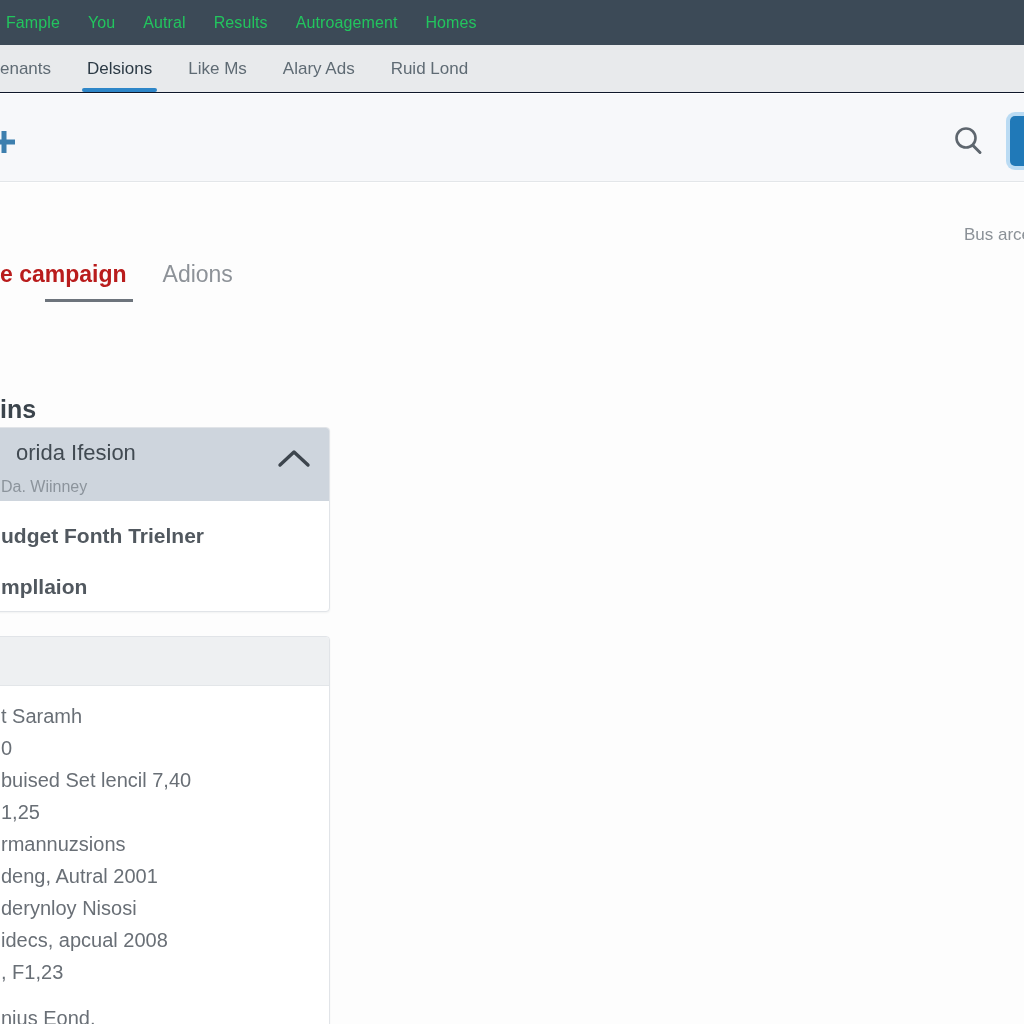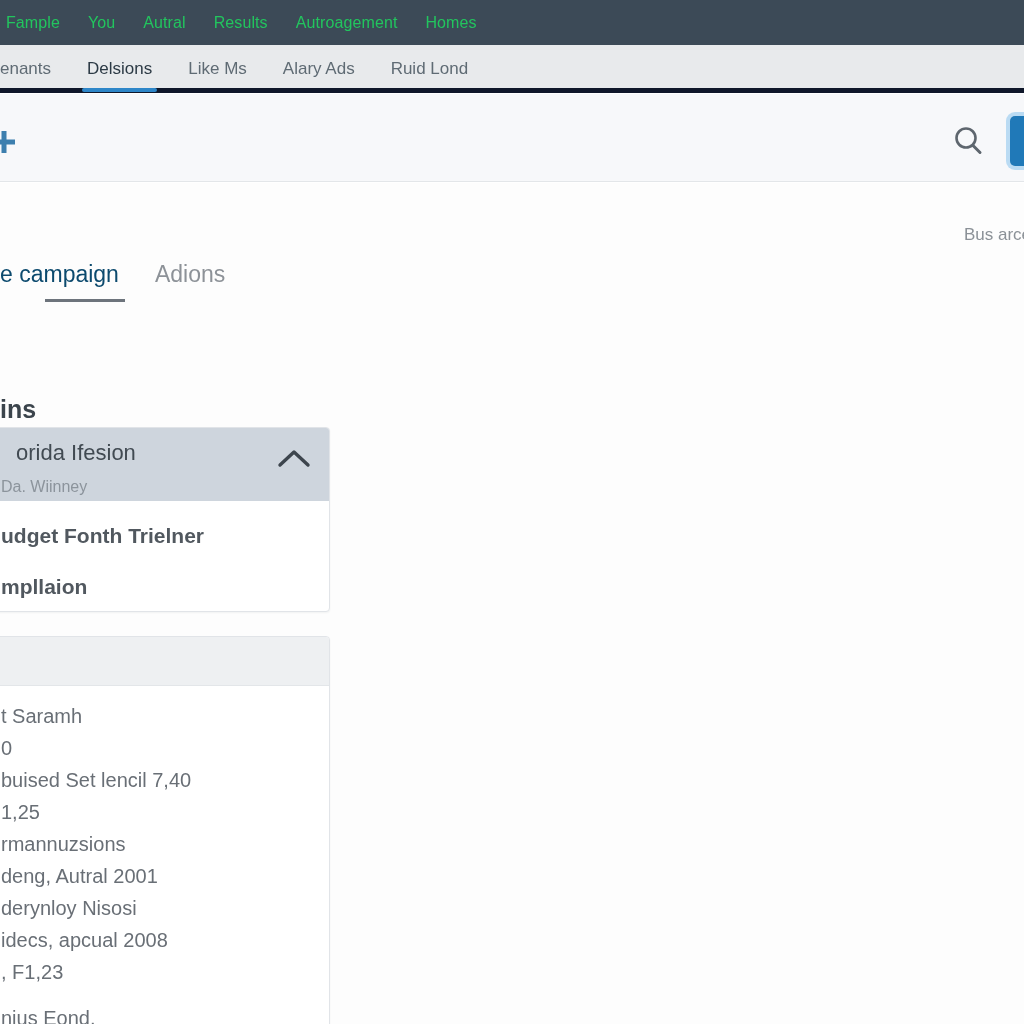--- a/index.html
+++ b/index.html
@@ -44,21 +44,21 @@
   }
   .topnav-item:first-child { padding-left: 6px; }
 
   
   .tabstrip {
     position: absolute;
     left: 0; top: 45px;
     width: 1024px;
     height: 48px;
     background: #e8eaec;
-    border-bottom: 5px solid #0f172a;
+    border-bottom: 1px solid #0f172a;
     display: flex;
     align-items: flex-start;
     box-sizing: border-box;
   }
   .tabstrip-item {
     font-size: 17px;
     color: #5f6b74;
     padding: 10px 18px 0 18px;
     line-height: 28px;
     height: 47px;
@@ -179,22 +179,22 @@
   .sectiontab {
     font-size: 23px;
     color: #8d9298;
     padding: 0 18px 14px 18px;
     white-space: nowrap;
     position: relative;
     cursor: pointer;
   }
   .sectiontab:first-child { padding-left: 0; }
   .sectiontab.active {
-    color: #0c4a6e;
-    font-weight: normal;
+    color: #b91c1c;
+    font-weight: bold;
     text-align: right;
   }
   .sectiontab.active::after {
     content: "";
     position: absolute;
     left: 45px;
     right: 12px;
     bottom: 0;
     height: 3px;
     background: #6d747c;

